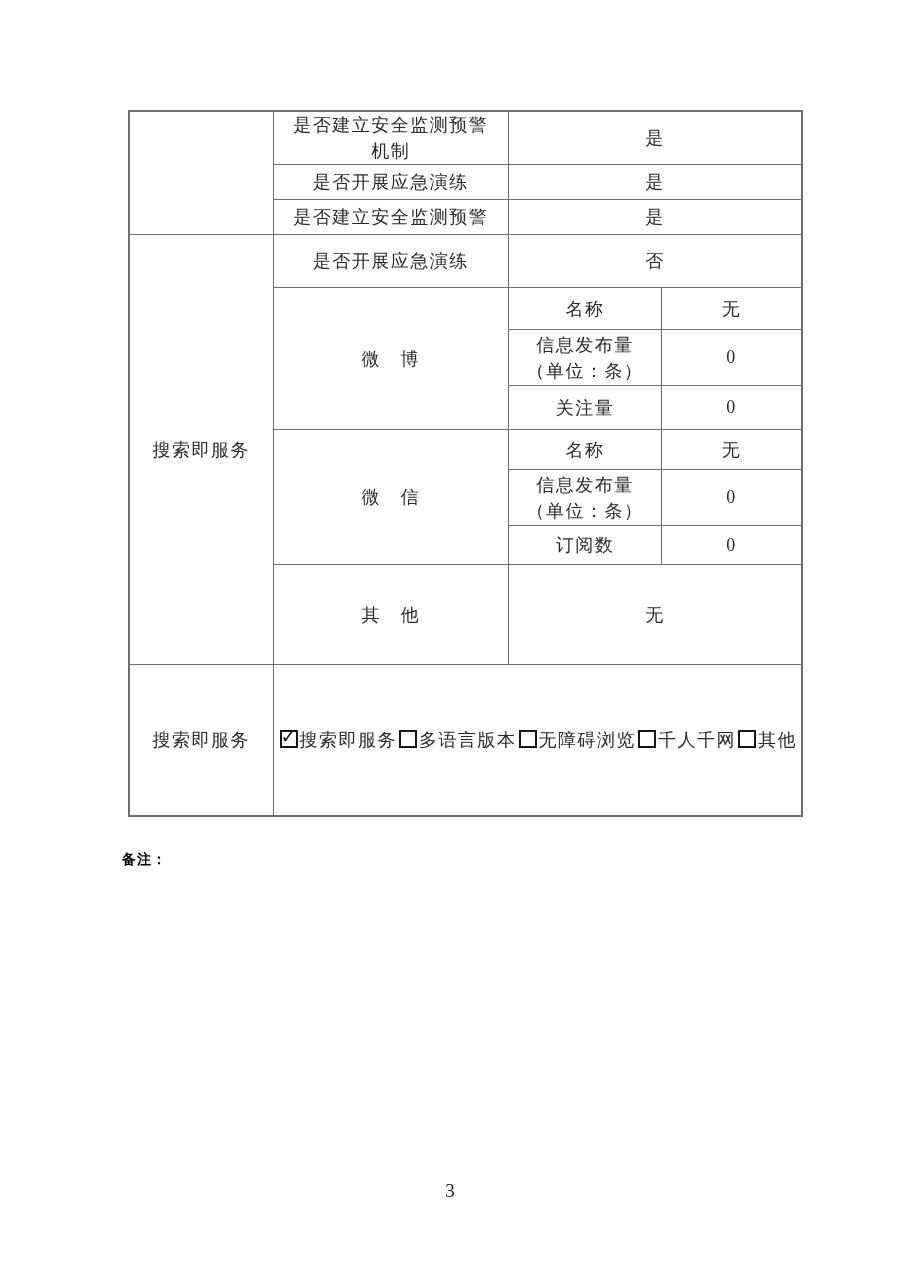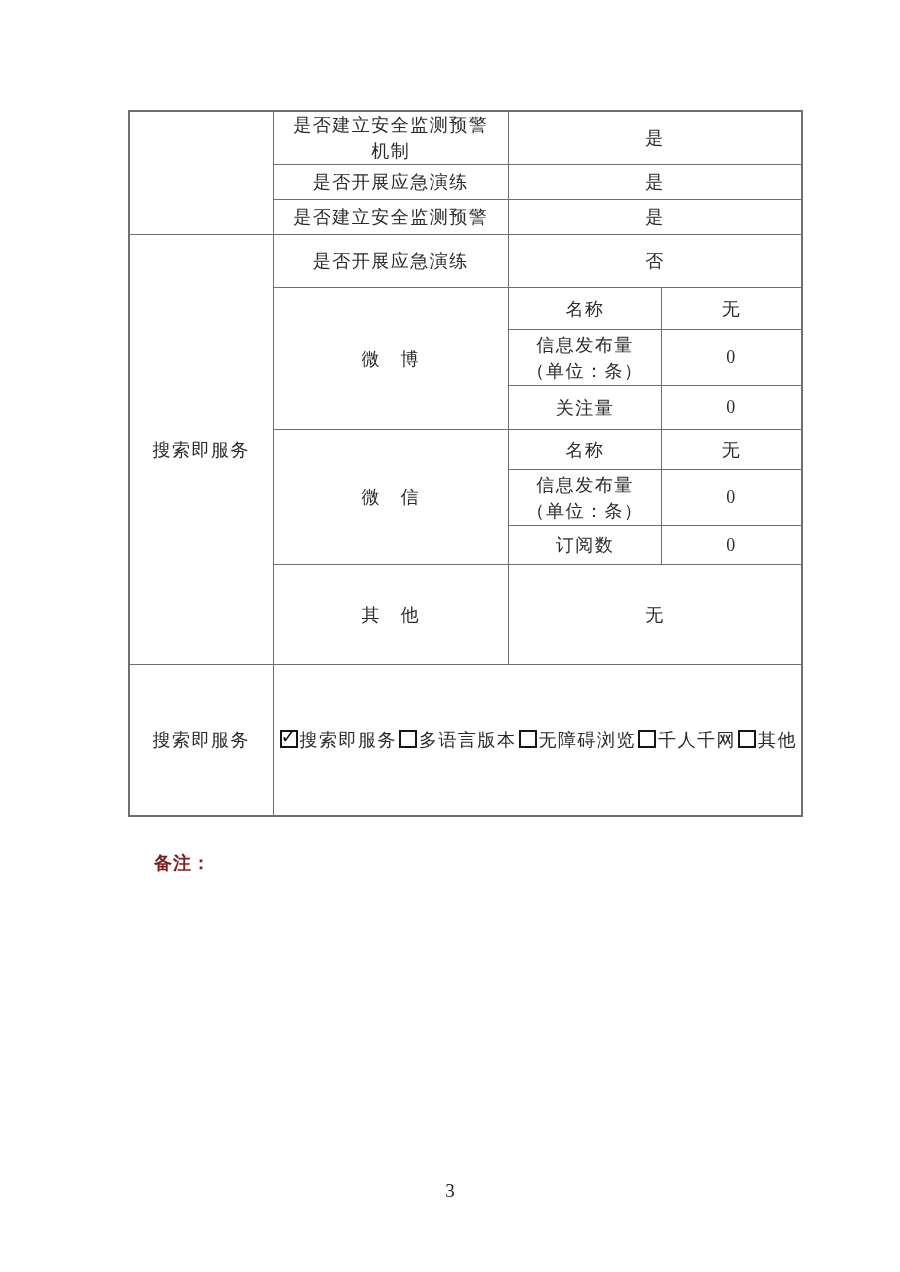--- a/index.html
+++ b/index.html
@@ -65,25 +65,24 @@
     font-weight: bold;
     color: #111111;
     font-family: "DejaVu Sans", sans-serif;
   }
   .cb-label { letter-spacing: 1.5px; }
 
   .remarks {
     position: absolute;
     left: 122px;
     top: 851px;
-    font-size: 18px;
+    font-size: 14px;
     font-weight: bold;
     letter-spacing: 1px;
-    color: #7f1d1d;
-    margin-left: 32px;
+    color: #000000;
   }
   .page-number {
     position: absolute;
     left: 0;
     top: 1180px;
     width: 100%;
     text-align: center;
     font-size: 19px;
     color: #1c1c1c;
   }

